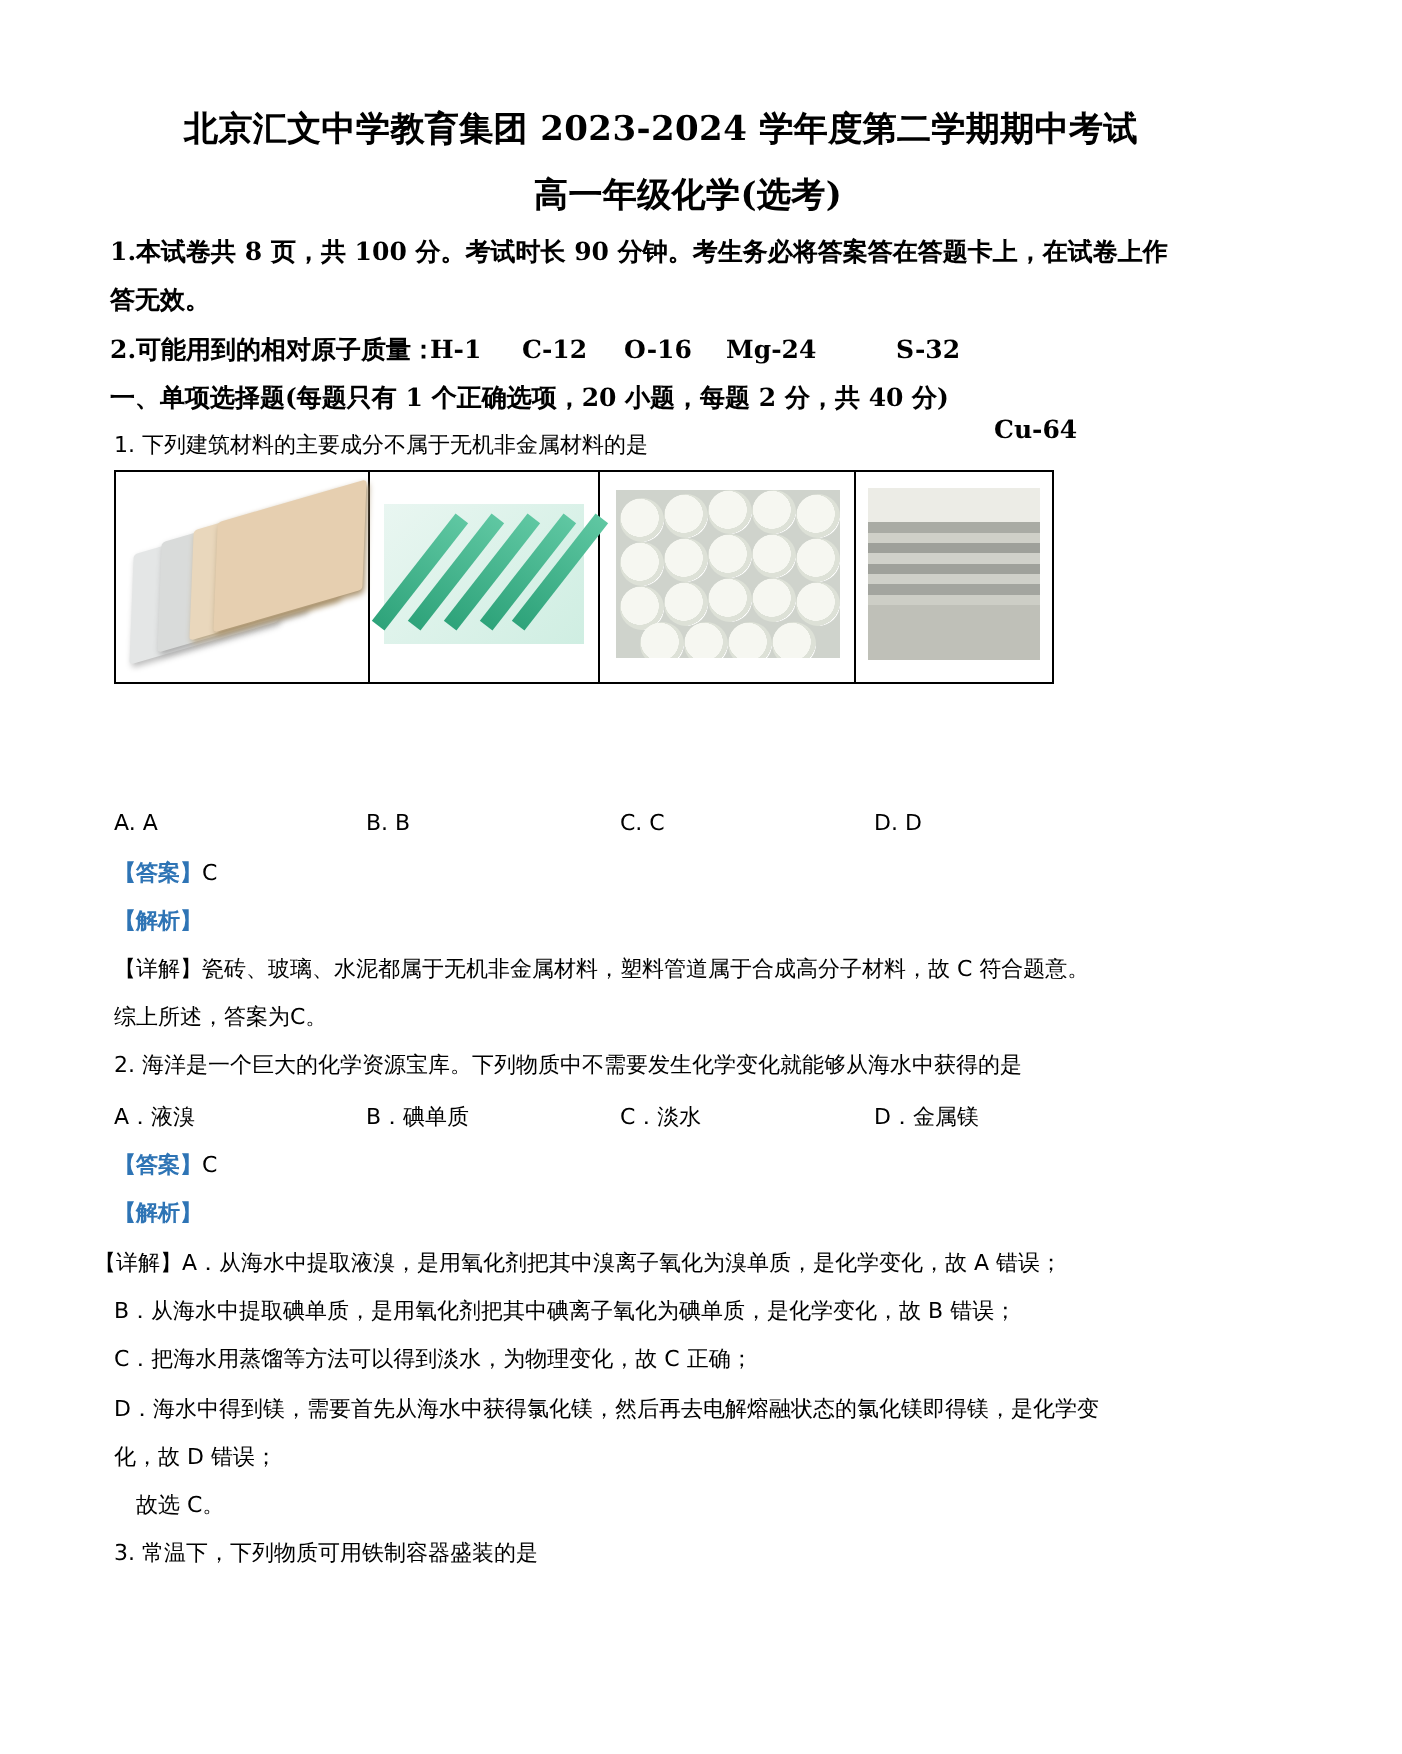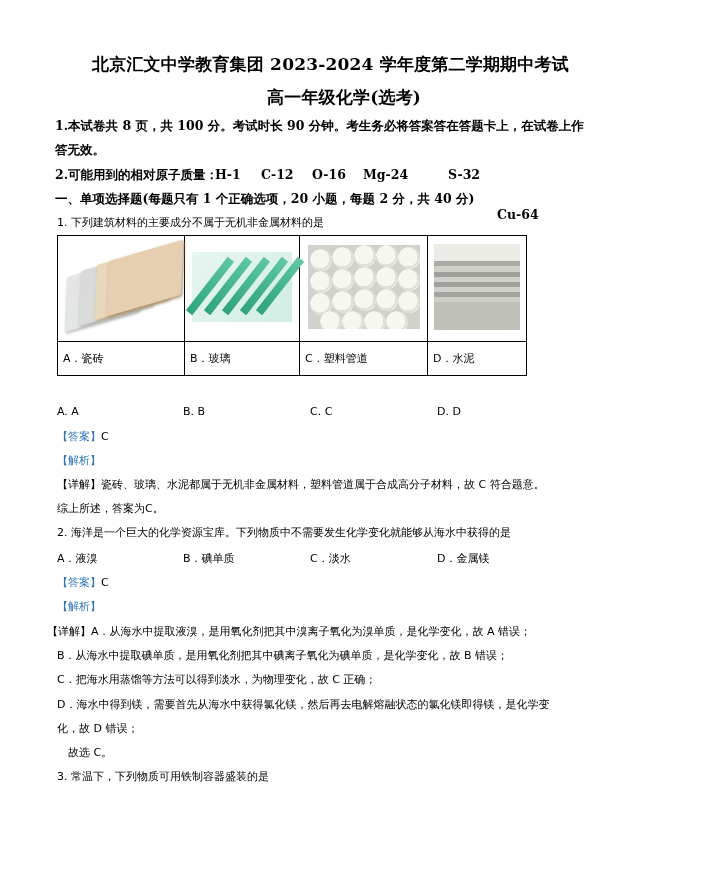--- a/index.html
+++ b/index.html
@@ -2,21 +2,21 @@
 <html><head>
 <meta charset="utf-8">
 <style>
   html, body { margin:0; padding:0; background:#ffffff; }
   body { width:701px; height:877px; position:relative; overflow:hidden;
          font-family: "DejaVu Serif", "Liberation Serif", serif; color:#000; }
   .abs { position:absolute; white-space:nowrap; }
   .title { font-weight:bold; font-size:17px; letter-spacing:0.2px; }
   .bold13 { font-weight:bold; font-size:12.5px; }
   .body12 { font-size:11px; font-family: "DejaVu Sans", "Liberation Sans", sans-serif; }
-  .blue { color:#2e74b5; }
+  .blue { color:#2e74b5;font-weight:bold; }
   table.mat { position:absolute; left:57px; top:235px; border-collapse:collapse; }
   table.mat td { border:1px solid #000; padding:0; vertical-align:middle; }
   table.mat td.img { height:105px; text-align:center; }
   table.mat td.lbl { height:33px; font-family:"DejaVu Sans","Liberation Sans",sans-serif; font-size:11px; padding-left:5px; }
   .pic { display:inline-block; }
   
   .tiles { width:118px; height:80px; position:relative; }
   .tiles .t { position:absolute; width:70px; height:58px; transform:skewX(-20deg) rotate(-18deg); border-radius:2px; }
   
   .glass { width:100px; height:70px; position:relative; background:linear-gradient(135deg,#e9f6f1,#cfeee2); }
@@ -72,26 +72,20 @@
         <div class="p" style="left:2px;top:4px;"></div><div class="p" style="left:24px;top:2px;"></div><div class="p" style="left:46px;top:0px;"></div><div class="p" style="left:68px;top:0px;"></div><div class="p" style="left:90px;top:2px;"></div>
         <div class="p" style="left:2px;top:26px;"></div><div class="p" style="left:24px;top:24px;"></div><div class="p" style="left:46px;top:22px;"></div><div class="p" style="left:68px;top:22px;"></div><div class="p" style="left:90px;top:24px;"></div>
         <div class="p" style="left:2px;top:48px;"></div><div class="p" style="left:24px;top:46px;"></div><div class="p" style="left:46px;top:44px;"></div><div class="p" style="left:68px;top:44px;"></div><div class="p" style="left:90px;top:46px;"></div>
         <div class="p" style="left:12px;top:66px;"></div><div class="p" style="left:34px;top:66px;"></div><div class="p" style="left:56px;top:66px;"></div><div class="p" style="left:78px;top:66px;"></div>
       </div>
     </td>
     <td class="img" style="width:98px;">
       <div class="pic cement"></div>
     </td>
   </tr>
-  <tr>
-    <td class="lbl">A．瓷砖</td>
-    <td class="lbl">B．玻璃</td>
-    <td class="lbl">C．塑料管道</td>
-    <td class="lbl">D．水泥</td>
-  </tr>
 </tbody>
   </table>
 
 <div class="abs body12" style="left:57px;top:405px;">A. A</div>
 <div class="abs body12" style="left:183px;top:405px;">B. B</div>
 <div class="abs body12" style="left:310px;top:405px;">C. C</div>
 <div class="abs body12" style="left:437px;top:405px;">D. D</div>
 
 <div class="abs body12" style="left:57px;top:429px;">
   <span class="blue">【答案】</span><span>C</span>

